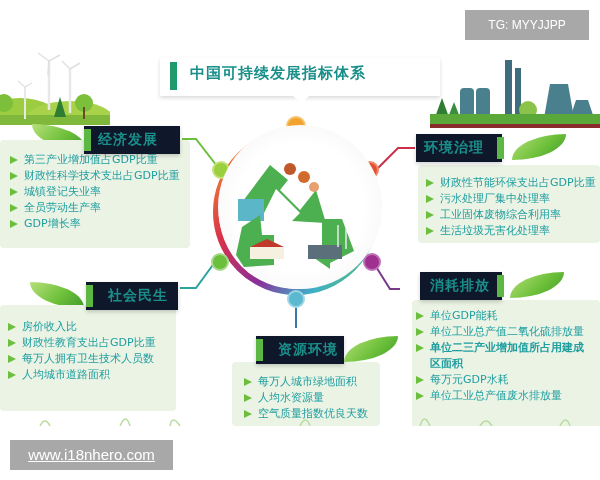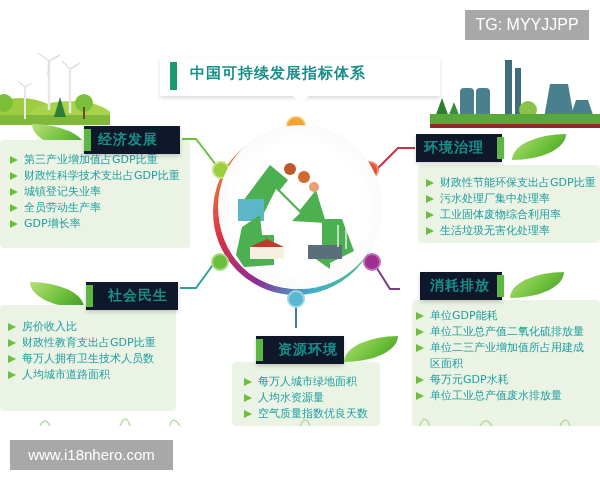--- a/index.html
+++ b/index.html
@@ -13,37 +13,37 @@
     box-shadow: 0 2px 4px rgba(0,0,0,0.15); }
   .title-bar { position: absolute; left: 10px; top: 4px; width: 7px; height: 28px; background: #1f9a6c; }
   .title-text { position: absolute; left: 30px; top: 6px; font-size: 15px; font-weight: bold; color: #1a8f8a; letter-spacing: 1px; white-space: nowrap; }
   .title-notch { position: absolute; left: 133px; top: 38px; width: 0; height: 0; border-left: 8px solid transparent; border-right: 8px solid transparent; border-top: 7px solid #ffffff; }
 
   
   .panel { position: absolute; background: #eaf3e4; border-radius: 4px; }
   .panel ul { list-style: none; }
   .panel li { position: relative; padding-left: 16px; font-size: 11px; color: #1f9ea0; line-height: 16px; white-space: nowrap; }
   .panel li .tri { position: absolute; left: 2px; top: 4px; width: 0; height: 0; border-top: 4.5px solid transparent; border-bottom: 4.5px solid transparent; border-left: 8px solid #6cbf3d; }
-  .panel li.wrap { white-space: normal; }
+  .panel li.wrap { white-space: normal; font-weight: bold; }
 
   .label { position: absolute; height: 28px; background: #0f172a; box-shadow: 0 2px 4px rgba(0,0,0,0.18); }
   .label .lbar { position: absolute; top: 3px; width: 7px; height: 22px; background: #5cb842; }
   .label .ltext { position: absolute; top: 5px; font-size: 14px; font-weight: bold; color: #1a8f8a; letter-spacing: 1px; white-space: nowrap; }
 
   .leaf { position: absolute; width: 54px; height: 26px; border-radius: 0 100% 0 100%; background: linear-gradient(135deg, #b7e07a 0%, #6fc13b 55%, #3f9b2a 100%); }
 
   
   svg.lines { position: absolute; left: 0; top: 0; }
 
   
   .hub { position: absolute; left: 218px; top: 125px; width: 164px; height: 164px; border-radius: 50%; background: radial-gradient(circle, #ffffff 55%, #f0f0f0 100%); }
 
   .watermark { position: absolute; background: #a8a8a8; color: #ffffff; font-family: "Liberation Sans", sans-serif; }
-  .wm-top { left: 465px; top: 10px; width: 124px; height: 30px; font-size: 16px; line-height: 30px; text-align: center; }
-  .wm-bottom { left: 10px; top: 440px; width: 163px; height: 30px; font-size: 15px; line-height: 30px; text-align: center; }
+  .wm-top { left: 465px; top: 10px; width: 124px; height: 30px; font-size: 12px; line-height: 30px; text-align: center; }
+  .wm-bottom { left: 10px; top: 440px; width: 163px; height: 30px; font-size: 15px; line-height: 30px; text-align: center; text-decoration: underline; }
 </style>
 </head>
 <body>
 
 <div class="canvas">
 
   <svg style="position:absolute;left:0;top:45px" width="110" height="80" viewBox="0 0 110 80">
     <ellipse cx="20" cy="75" rx="40" ry="22" fill="#9ccc3f"></ellipse>
     <ellipse cx="70" cy="76" rx="45" ry="20" fill="#a8d24a"></ellipse>
     <rect x="0" y="70" width="110" height="10" fill="#7fb83a"></rect>

